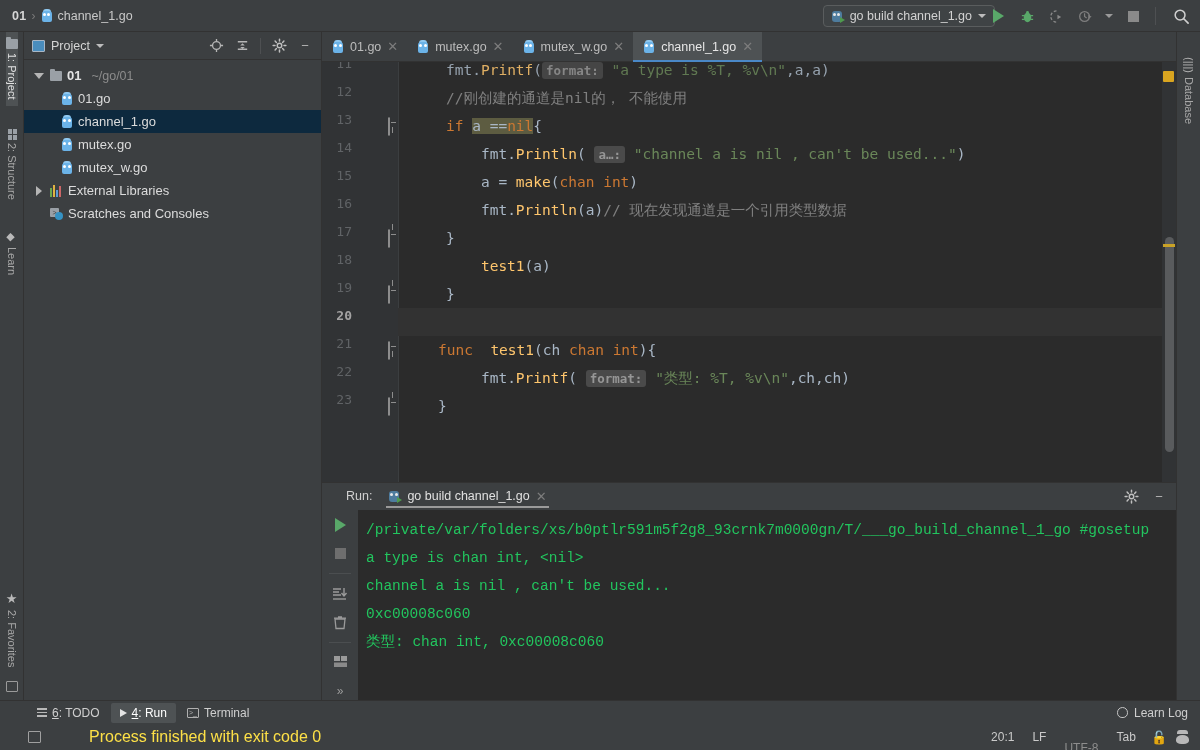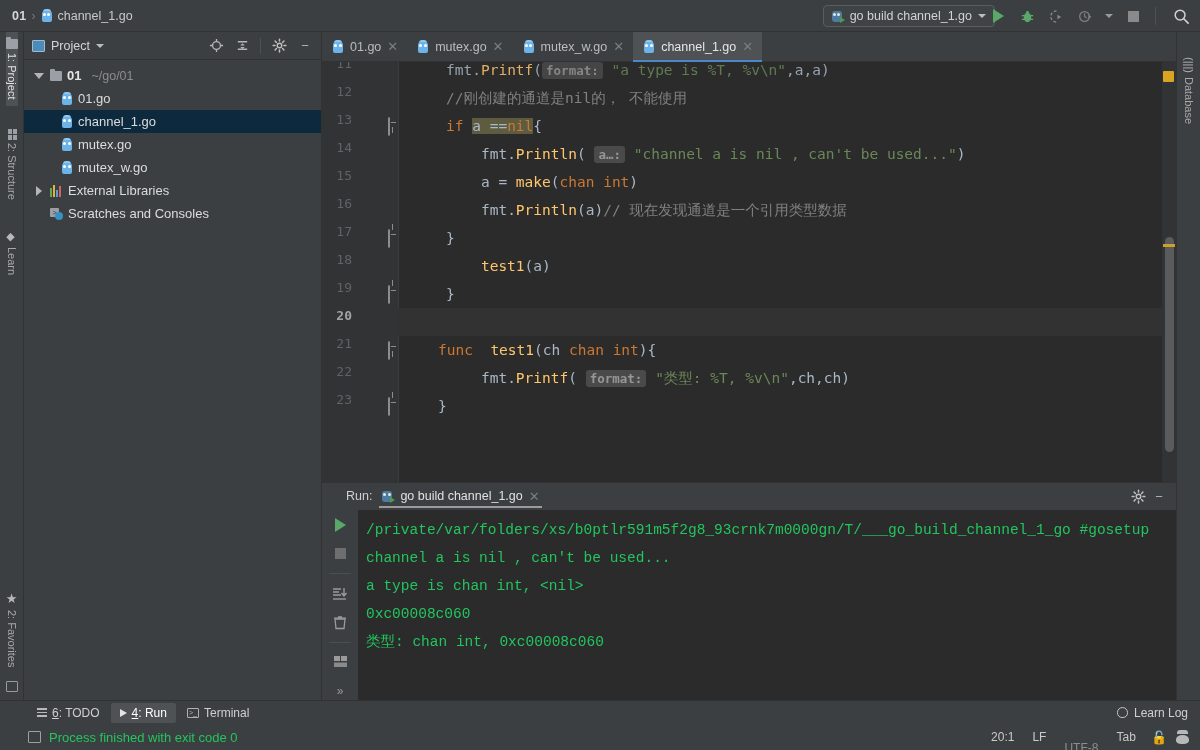--- a/index.html
+++ b/index.html
@@ -135,21 +135,21 @@
   .hint { background:#4a4a4a; color:#969696; font-size:12.5px; padding:1px 4px; border-radius:3px;font-weight:bold; }
   .selhl { background:#5d5c41; }
 
   .rgutter { width:14px; flex:0 0 14px; background:#313335; position:relative; }
   .warnmark { position:absolute; right:2px; top:9px; width:11px;height:11px; background:#d9a520; border-radius:1px;}
   .stripe { position:absolute; right:1px; width:12px; height:3px; background:#c9a227; }
   .sbthumb { position:absolute; right:2px; width:9px; border-radius:5px; background:#595b5d; }
 
   
   .runpanel { flex:0 0 218px; height:218px; background:#3c3f41; display:flex; flex-direction:column; border-top:1px solid #323232;}
-  .runhead { height:28px; display:flex; align-items:center; padding:0 8px 0 24px; gap:3px; position:relative;}
+  .runhead { height:28px; display:flex; align-items:center; padding:0 8px 0 24px; gap:10px; position:relative;}
   .runlabel { color:#d0d0d0; font-size:12.5px; }
   .runtab { display:flex; align-items:center; gap:6px; font-size:12.5px; color:#e0e0e0; padding:2px 6px; position:relative; }
   .runtab:after { content:""; position:absolute; left:4px; right:4px; bottom:-3px; height:2px; background:#9a9a9a; }
   .runhead .sp { flex:1 1 auto; }
   .rh-ic { color:#b6b6b6; font-size:13px; width:18px; height:18px; display:flex; align-items:center; justify-content:center;}
 
   .runbody { flex:1 1 auto; display:flex; min-height:0; }
   .runside { width:36px; flex:0 0 36px; background:#3c3f41; display:flex; flex-direction:column; align-items:center; padding-top:6px; gap:10px;}
   .rs-ic { width:20px;height:20px; display:flex; align-items:center; justify-content:center; color:#9a9a9a; }
   .rs-sep { width:22px;height:1px;background:#4b4e50; }
@@ -162,21 +162,21 @@
   .bb.active { background:#4e5254; color:#fff; font-weight:normal; }
   .bb u { text-decoration:underline; }
   .bb-sp { flex:1 1 auto; }
   .evlog { display:flex; align-items:center; gap:6px; color:#cfcfcf; font-size:12px; padding-right:12px; }
   .bulb { width:11px;height:11px;border:1.5px solid #c6c6c6; border-radius:50% 50% 45% 45%; }
   .listic { display:inline-flex; flex-direction:column; gap:2px; }
   .listic s { width:10px;height:1.5px;background:#b9b9b9; text-decoration:none; }
   .termic { width:12px;height:10px;border:1.4px solid #b0b0b0;border-radius:1px; font-size:7px; color:#b0b0b0; display:flex; align-items:center; justify-content:center; }
 
   .statusbar { height:26px; flex:0 0 26px; background:#3c3f41; display:flex; align-items:center; padding:0 10px 0 28px; gap:0; }
-  .st-msg { color:#22c55e; font-size:13px; }
+  .st-msg { color:#fde047; font-size:16px;margin-left:40px; }
   .st-sp { flex:1 1 auto; }
   .st-it { color:#cacaca; font-size:12px; padding:0 9px; }
   .st-it.dim { color:#8d8d8d;margin-top:22px; }
   .lock-ic { color:#c2c2c2; font-size:13px; padding:0 7px; }
   .face-ic { width:15px;height:14px; position:relative; }
   .face-ic i { position:absolute; bottom:0; left:1px; width:13px;height:9px; background:#b8b8b8; border-radius:50% 50% 40% 40%; }
   .face-ic u { position:absolute; top:0; left:2px; width:11px;height:4px; background:#b8b8b8; border-radius:3px 3px 0 0; }
   .statusbar .leftsq { width:13px;height:12px; border:1.5px solid #a0a0a0; border-radius:1px; margin-right:8px; }
 </style>
 </head>
@@ -515,22 +515,22 @@
                   <rect x="1" y="1" width="6" height="5" fill="#9a9a9a"></rect>
                   <rect x="8" y="1" width="6" height="5" fill="#9a9a9a"></rect>
                   <rect x="1" y="7.5" width="13" height="4.5" fill="#8a8a8a"></rect>
                 </svg>
             </span>
             <span class="rs-ic" style="font-size:12px">»</span>
           </div>
 
           <div class="console">
             <div class="cout">/private/var/folders/xs/b0ptlr591m5f2g8_93crnk7m0000gn/T/___go_build_channel_1_go #gosetup</div>
+            <div class="cout">a type is chan int, &lt;nil&gt;</div>
             <div class="cout">channel a is nil , can't be used...</div>
-            <div class="cout">a type is chan int, &lt;nil&gt;</div>
             <div class="cout">0xc00008c060</div>
             <div class="cout">类型: chan int, 0xc00008c060</div>
           </div>
         </div>
       </div>
     </div>
 
     <div class="vstrip-r">
       <div class="vbtn" style="margin-top:18px">
         <span style="color:#b0b0b0;font-size:11px">(|||)</span>

